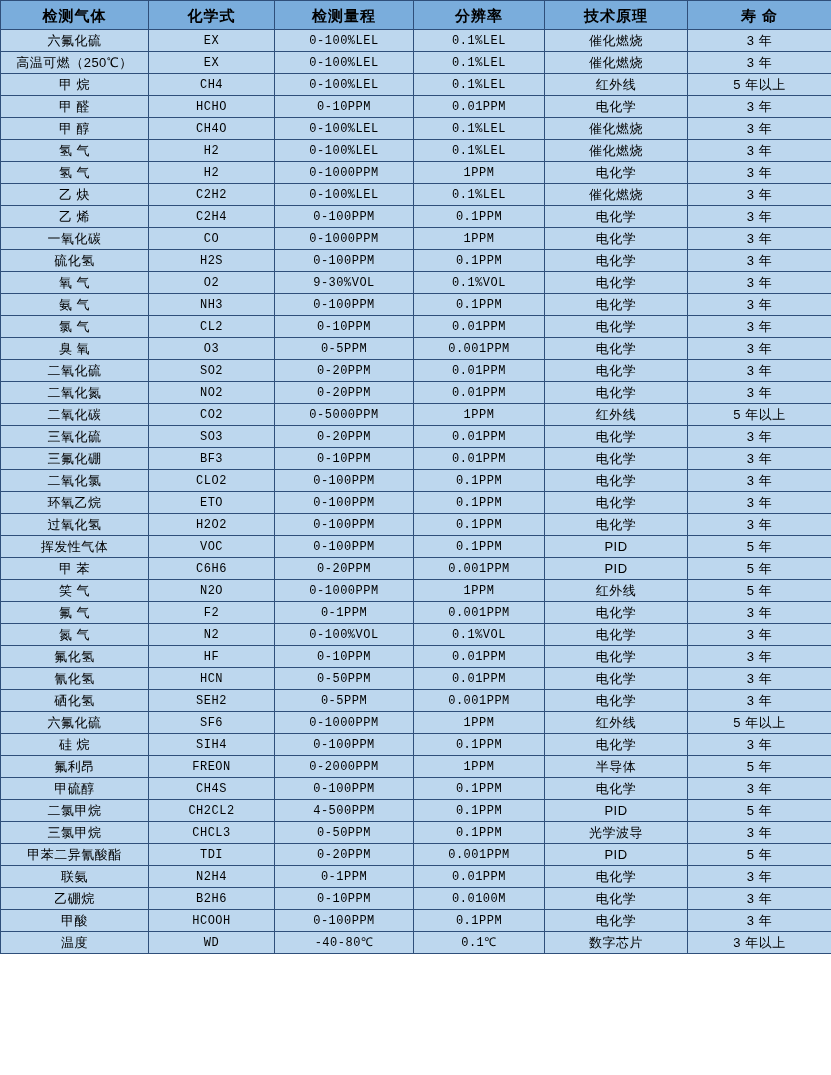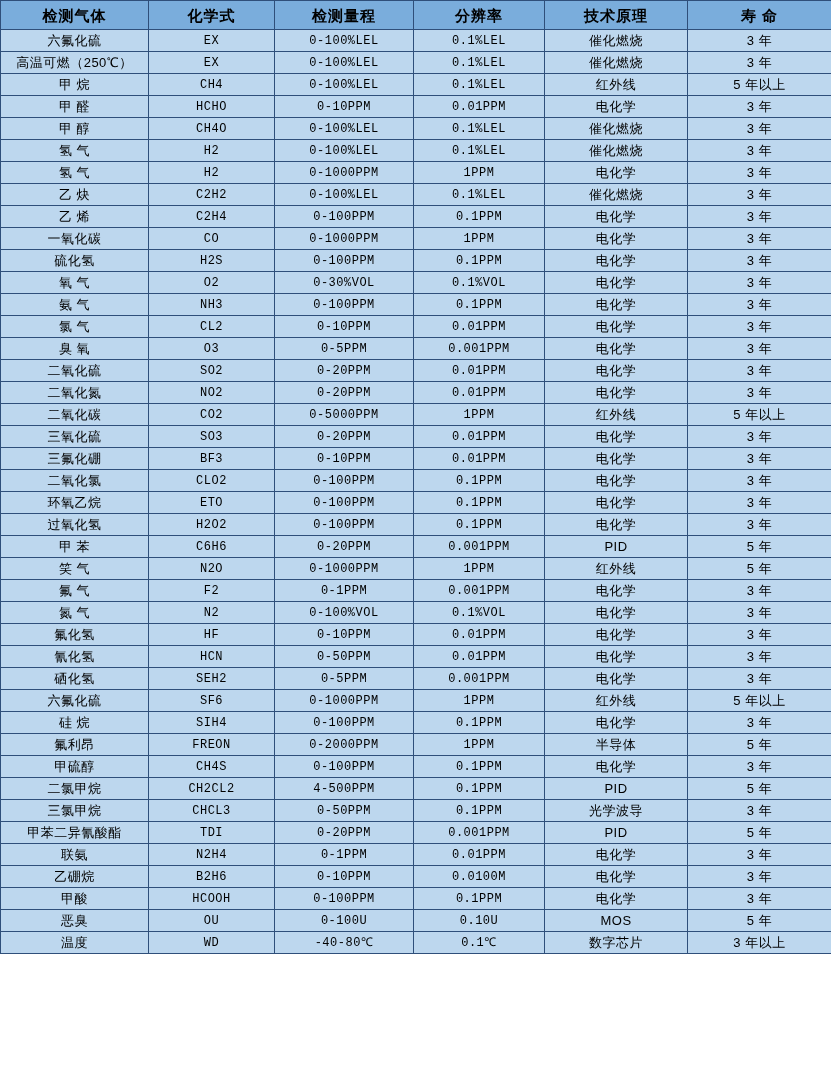--- a/index.html
+++ b/index.html
@@ -175,21 +175,21 @@
           <td class="name">硫化氢</td>
           <td class="mono">H2S</td>
           <td class="mono">0-100PPM</td>
           <td class="mono">0.1PPM</td>
           <td class="name">电化学</td>
           <td class="name">3 年</td>
         </tr>
         <tr>
           <td class="name">氧 气</td>
           <td class="mono">O2</td>
-          <td class="mono">0-30%VOL</td>
+          <td class="mono">9-30%VOL</td>
           <td class="mono">0.1%VOL</td>
           <td class="name">电化学</td>
           <td class="name">3 年</td>
         </tr>
         <tr>
           <td class="name">氨 气</td>
           <td class="mono">NH3</td>
           <td class="mono">0-100PPM</td>
           <td class="mono">0.1PPM</td>
           <td class="name">电化学</td>
@@ -267,20 +267,28 @@
           <td class="name">电化学</td>
           <td class="name">3 年</td>
         </tr>
         <tr>
           <td class="name">过氧化氢</td>
           <td class="mono">H2O2</td>
           <td class="mono">0-100PPM</td>
           <td class="mono">0.1PPM</td>
           <td class="name">电化学</td>
           <td class="name">3 年</td>
+        </tr>
+        <tr>
+          <td class="name">挥发性气体</td>
+          <td class="mono">VOC</td>
+          <td class="mono">0-100PPM</td>
+          <td class="mono">0.1PPM</td>
+          <td class="name">PID</td>
+          <td class="name">5 年</td>
         </tr>
         <tr>
           <td class="name">甲 苯</td>
           <td class="mono">C6H6</td>
           <td class="mono">0-20PPM</td>
           <td class="mono">0.001PPM</td>
           <td class="name">PID</td>
           <td class="name">5 年</td>
         </tr>
         <tr>
@@ -403,28 +411,20 @@
           <td class="name">电化学</td>
           <td class="name">3 年</td>
         </tr>
         <tr>
           <td class="name">甲酸</td>
           <td class="mono">HCOOH</td>
           <td class="mono">0-100PPM</td>
           <td class="mono">0.1PPM</td>
           <td class="name">电化学</td>
           <td class="name">3 年</td>
-        </tr>
-        <tr>
-          <td class="name">恶臭</td>
-          <td class="mono">OU</td>
-          <td class="mono">0-100U</td>
-          <td class="mono">0.10U</td>
-          <td class="name">MOS</td>
-          <td class="name">5 年</td>
         </tr>
         <tr>
           <td class="name">温度</td>
           <td class="mono">WD</td>
           <td class="mono">-40-80℃</td>
           <td class="mono">0.1℃</td>
           <td class="name">数字芯片</td>
           <td class="name">3 年以上</td>
         </tr>
       </tbody>

